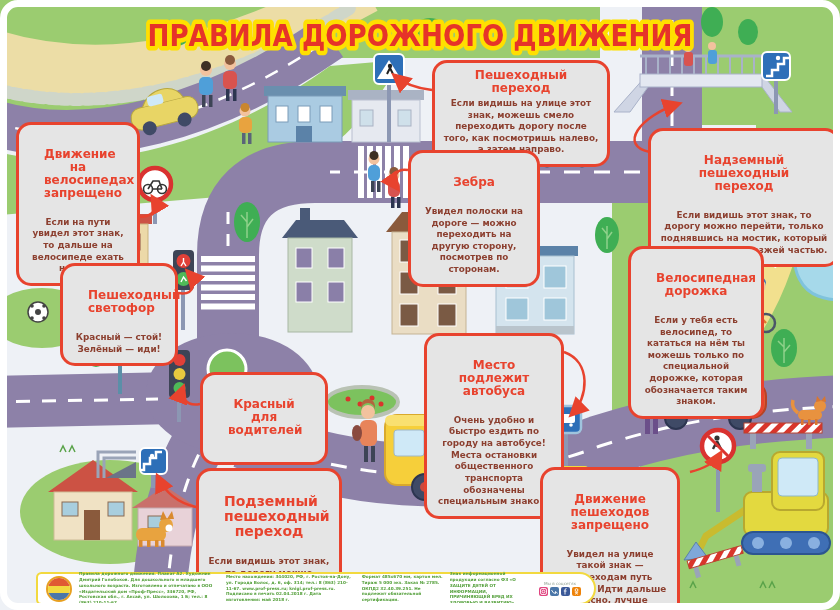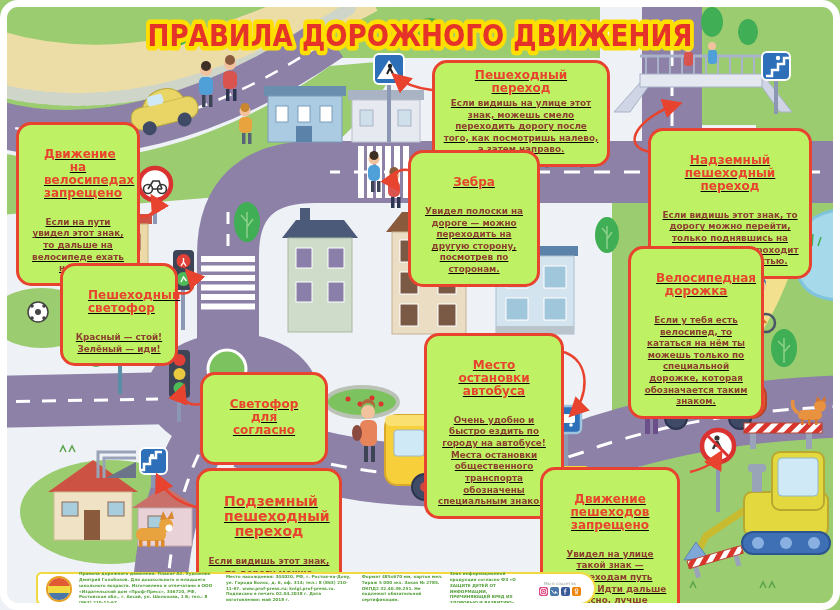--- a/index.html
+++ b/index.html
@@ -2,22 +2,22 @@
 <html><head>
 <meta charset="utf-8">
 <style>
   html,body{margin:0;padding:0;background:#fff;}
   .poster{position:relative;width:840px;height:610px;background:#fff;overflow:hidden;
           font-family:"DejaVu Sans","Liberation Sans",sans-serif;}
   .scene-svg,.arrows-svg{position:absolute;left:0;top:0;}
   .arrows-svg{z-index:2;pointer-events:none;}
   .frame{position:absolute;inset:0;border:7px solid #fff;border-radius:18px;z-index:6;pointer-events:none;}
   .title-svg{position:absolute;left:0;top:4px;z-index:3;}
-  .callout{position:absolute;background:#bef264;border:3px solid #e8432e;border-radius:15px;
-           padding:6px 8px 8px;text-align:center;z-index:3;box-sizing:border-box;text-decoration:underline;}
+  .callout{position:absolute;background:#e5e5e5;border:3px solid #e8432e;border-radius:15px;
+           padding:6px 8px 8px;text-align:center;z-index:3;box-sizing:border-box;}
   .callout h3{font-size:12px;font-weight:bold;color:#e8432e;line-height:1.08;margin:17px;}
   .callout h3.t-sm{font-size:14px;}
   .callout h3.t-narrow{max-width:112px;margin:0 auto;}
   .callout p{font-size:8.8px;font-weight:bold;color:#8c3f2f;line-height:1.32;margin:3px 0 0;}
   .footer{position:absolute;left:36px;top:572px;width:560px;height:33px;background:#fff;
           border:2px solid #f2d93f;border-radius:6px 18px 18px 6px;z-index:4;display:flex;
           align-items:center;gap:7px;padding:2px 8px;box-sizing:border-box;}
   .flogo{width:22px;height:22px;border-radius:50%;flex:none;background:#fff;border:2px solid #e8a020;
          position:relative;overflow:hidden;}
   .flogo i{position:absolute;display:block;}
@@ -541,42 +541,42 @@
   <div class="callout" style="left:432px;top:60px;width:178px;">
     <h3 class="t-narrow">Пешеходный переход</h3>
     <p>Если видишь на улице этот знак, можешь смело переходить дорогу после того, как посмотришь налево, а затем направо.</p>
   </div>
 
   <div class="callout" style="left:408px;top:150px;width:132px;">
     <h3>Зебра</h3>
     <p>Увидел полоски на дороге — можно переходить на другую сторону, посмотрев по сторонам.</p>
   </div>
 
-  <div class="callout" style="left:648px;top:128px;width:164px;">
+  <div class="callout" style="left:648px;top:128px;width:192px;">
     <h3>Надземный пешеходный переход</h3>
     <p>Если видишь этот знак, то дорогу можно перейти, только поднявшись на мостик, который проходит над проезжей частью.</p>
   </div>
 
   <div class="callout" style="left:60px;top:263px;width:118px;">
     <h3>Пешеходный светофор</h3>
     <p>Красный — стой! Зелёный — иди!</p>
   </div>
 
   <div class="callout" style="left:628px;top:246px;width:136px;">
     <h3>Велосипедная дорожка</h3>
     <p>Если у тебя есть велосипед, то кататься на нём ты можешь только по специальной дорожке, которая обозначается таким знаком.</p>
   </div>
 
   <div class="callout" style="left:424px;top:333px;width:140px;">
-    <h3>Место остановки автобуса</h3>
+    <h3>Место подлежит автобуса</h3>
     <p>Очень удобно и быстро ездить по городу на автобусе! Места остановки общественного транспорта обозначены специальным знаком.</p>
   </div>
 
   <div class="callout" style="left:200px;top:372px;width:128px;">
-    <h3>Светофор для согласно</h3>
+    <h3>Красный для водителей</h3>
   </div>
 
   <div class="callout" style="left:196px;top:468px;width:146px;">
     <h3 class="t-sm">Подземный пешеходный переход</h3>
     <p>Если видишь этот знак, то дорогу можно перейти, только спустившись в тоннель, который проходит под проезжей частью.</p>
   </div>
 
   <div class="callout" style="left:540px;top:467px;width:140px;">
     <h3>Движение пешеходов запрещено</h3>
     <p>Увидел на улице такой знак — пешеходам путь закрыт! Идти дальше опасно, лучше повернуть назад и выбрать другой маршрут.</p>

